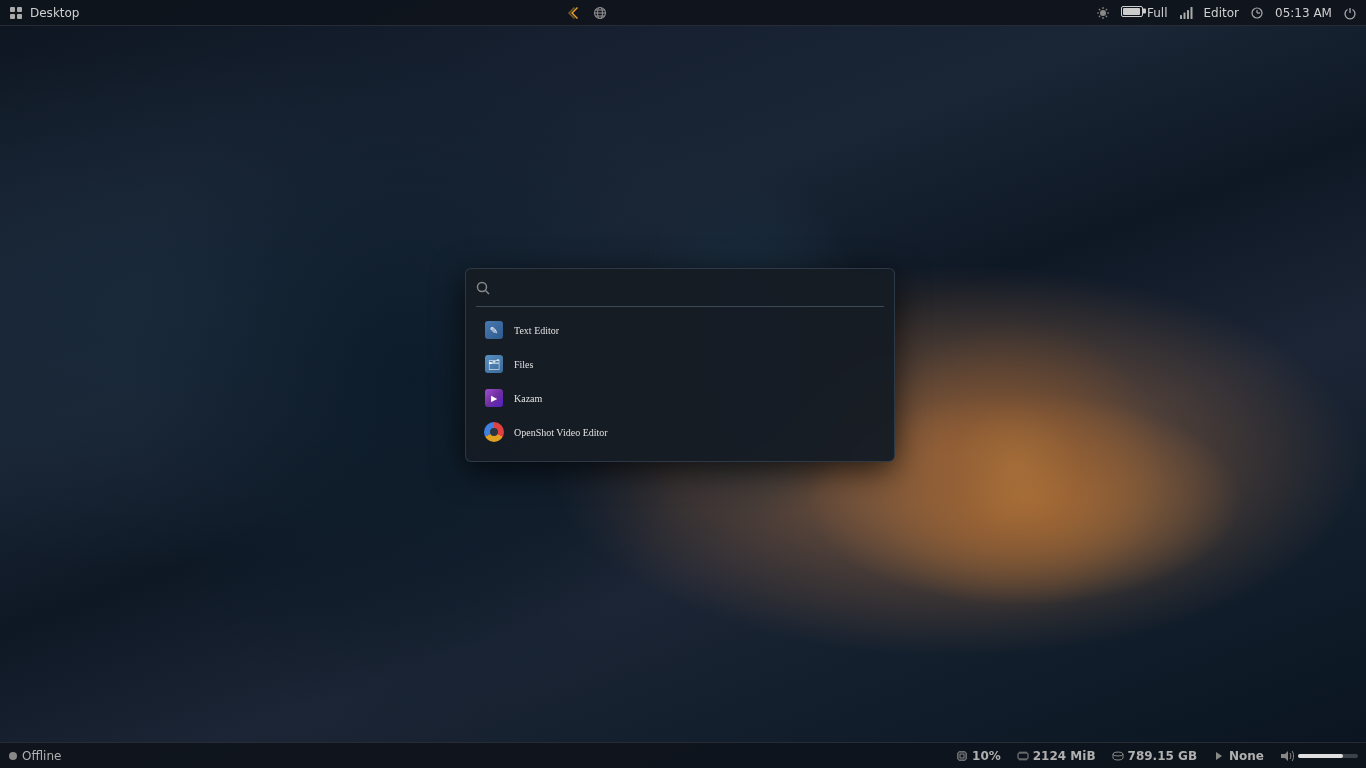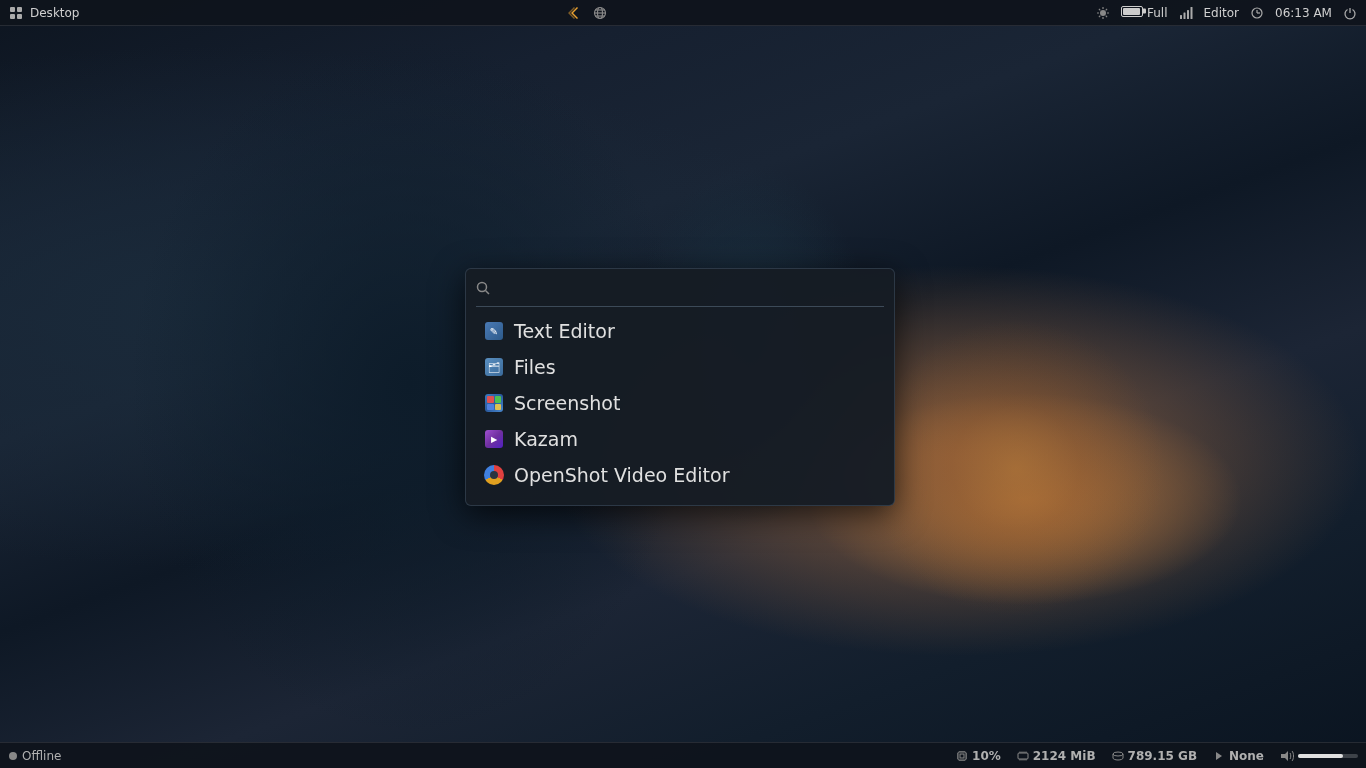--- a/index.html
+++ b/index.html
@@ -239,22 +239,23 @@
       width: 20px;
       height: 20px;
       display: flex;
       align-items: center;
       justify-content: center;
       font-size: 16px;
       flex-shrink: 0;
     }
 
     .app-name {
-      font-size: 19px;
+      font-size: 10px;
       color: #e0e0e0;
+      font-family: Liberation Serif, serif;
     }
 
     
     .icon-text-editor {
       background: linear-gradient(135deg, #4a7ab5 0%, #2d5a8a 100%);
       border-radius: 3px;
       width: 18px;
       height: 18px;
       display: flex;
       align-items: center;
@@ -393,21 +394,21 @@
     </div>
     <span class="top-bar-text">Editor</span>
 
     <div class="top-bar-icon">
       <svg width="12" height="12" viewBox="0 0 12 12" fill="none" stroke="#aaa" stroke-width="1.2">
         <circle cx="6" cy="6" r="5"></circle>
         <line x1="6" y1="3" x2="6" y2="6"></line>
         <line x1="6" y1="6" x2="9" y2="6"></line>
       </svg>
     </div>
-    <span class="top-bar-text">06:13 AM</span>
+    <span class="top-bar-text">05:13 AM</span>
 
     <div class="top-bar-icon" style="color:#aaa;">
       <svg width="14" height="14" viewBox="0 0 14 14" fill="none" stroke="#aaa" stroke-width="1.3">
         <path d="M7 2v5"></path>
         <path d="M4.5 3.5A5 5 0 1 0 9.5 3.5"></path>
       </svg>
     </div>
   </div>
 </div>
 
@@ -429,31 +430,20 @@
     <span class="app-name">Text Editor</span>
   </div>
 
   <div class="app-item">
     <div class="app-icon">
       <div class="icon-files">🗂</div>
     </div>
     <span class="app-name">Files</span>
   </div>
 
-  <div class="app-item">
-    <div class="app-icon">
-      <div class="icon-screenshot">
-        <div class="icon-screenshot-cell cell-r"></div>
-        <div class="icon-screenshot-cell cell-g"></div>
-        <div class="icon-screenshot-cell cell-b"></div>
-        <div class="icon-screenshot-cell cell-y"></div>
-      </div>
-    </div>
-    <span class="app-name">Screenshot</span>
-  </div>
 
   <div class="app-item">
     <div class="app-icon">
       <div class="icon-kazam">▶</div>
     </div>
     <span class="app-name">Kazam</span>
   </div>
 
   <div class="app-item">
     <div class="app-icon">

